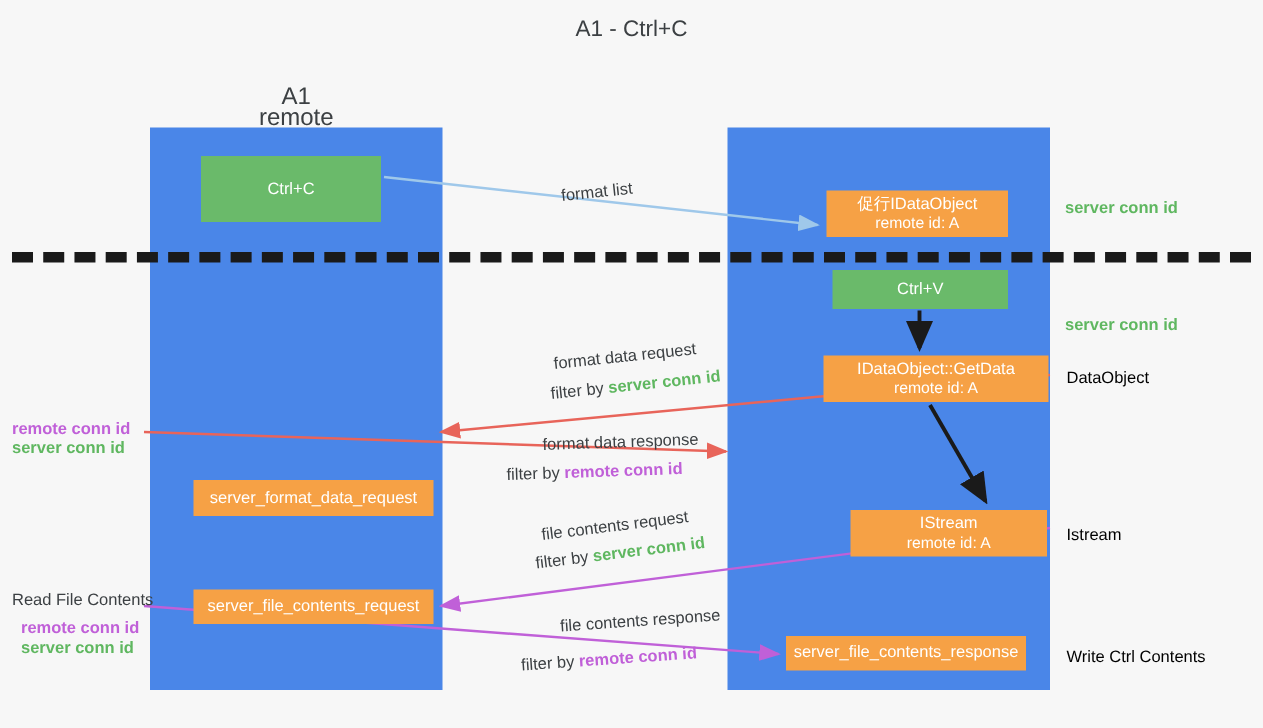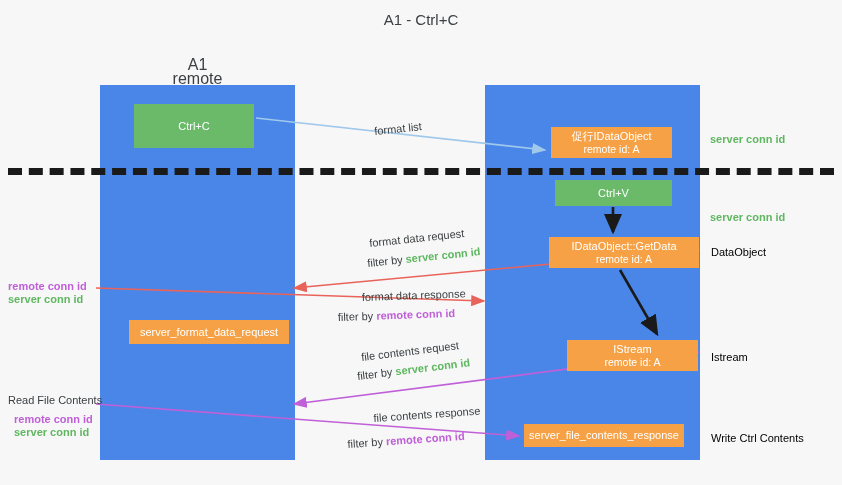--- a/index.html
+++ b/index.html
@@ -140,20 +140,23 @@
   <div class="node orange" id="n-istream">
     <div>IStream</div>
     <div class="l2">remote id: A</div>
   </div>
 
   <div class="node orange" id="n-fdreq">
     <div>server_format_data_request</div>
   </div>
 
 
+  <div class="node orange" id="n-fcreq">
+    <div>server_file_contents_request</div>
+  </div>
 
   <div class="node orange" id="n-fcres">
     <div>server_file_contents_response</div>
   </div>
 
   <div class="lbl rot" style="left:375px;top:124px;transform:rotate(-6deg);">format list</div>
 
   <div class="lbl rot" style="left:370px;top:236px;transform:rotate(-6deg);">format data request</div>
 
   <div class="lbl rot" style="left:368px;top:256px;transform:rotate(-6deg);">

